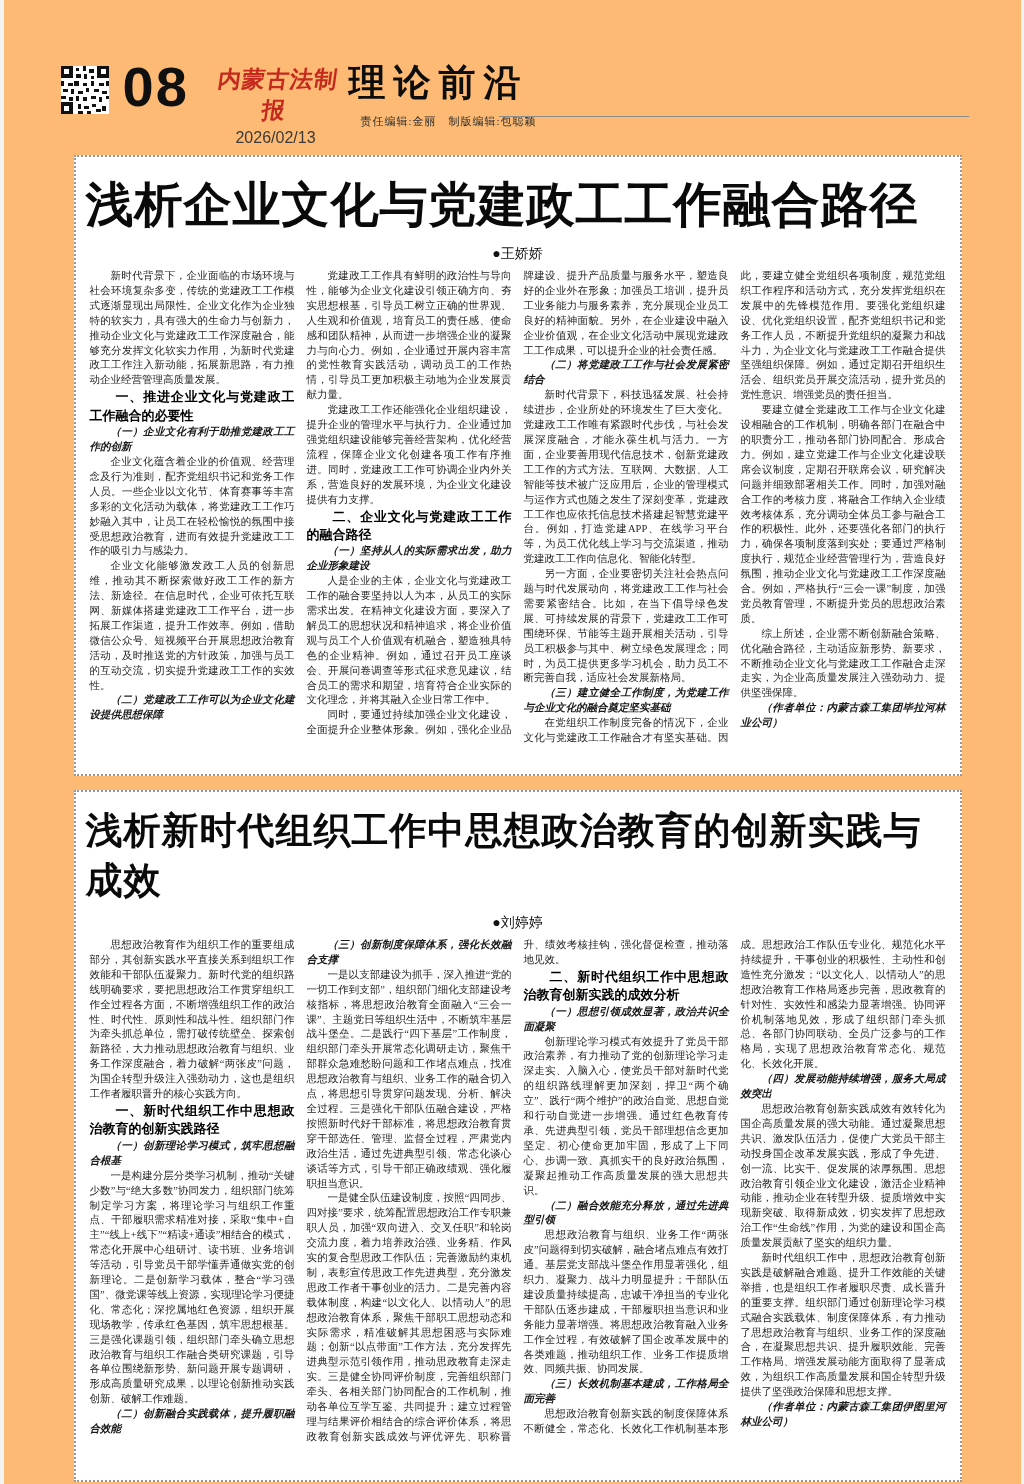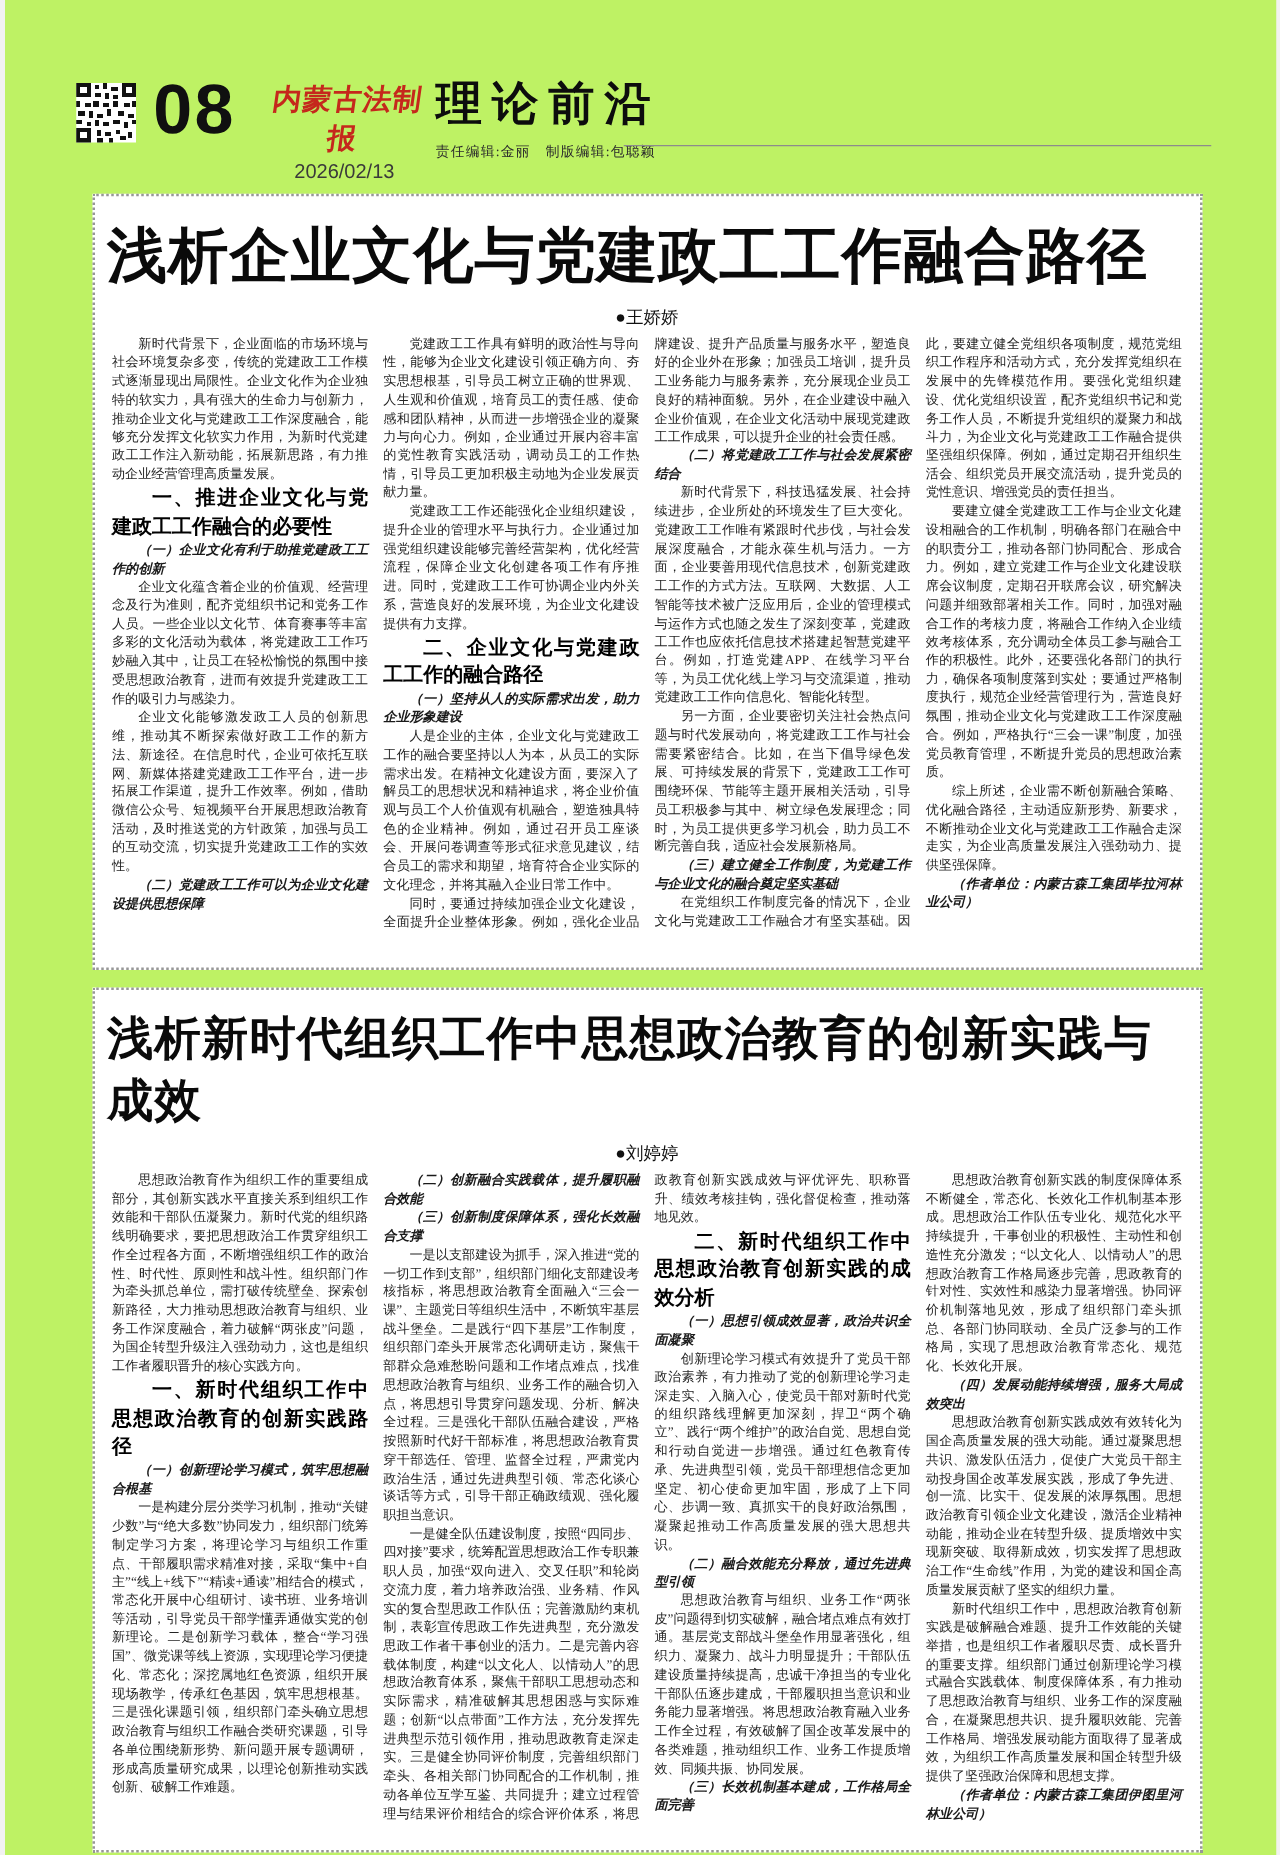--- a/index.html
+++ b/index.html
@@ -1,43 +1,43 @@
 <!DOCTYPE html>
 <html><head>
 <meta charset="utf-8">
 <style>
   html,body{margin:0;padding:0;background:#f2f2f0;}
-  .page{position:relative;width:1017px;height:1484px;background:#bef264;margin:0 auto;
+  .page{position:relative;width:1017px;height:1484px;background:#fdba74;margin:0 auto;
         font-family:"Liberation Serif","DejaVu Serif",serif;color:#1c1c1c;overflow:hidden;}
   
   .hdr{position:absolute;left:57px;top:62px;width:910px;height:70px;}
   .qr{position:absolute;left:0;top:4px;width:48px;height:48px;}
   .pagenum{position:absolute;left:62px;top:-8px;font-family:"Liberation Sans","DejaVu Sans",sans-serif;
            font-weight:900;font-size:56px;letter-spacing:2px;color:#101010;}
   .mast{position:absolute;left:150px;top:2px;width:130px;text-align:center;}
   .mast .name{color:#c5281c;font-weight:900;font-size:23px;letter-spacing:1px;
               transform:skewX(-8deg);display:inline-block;font-family:"Liberation Serif",serif;}
   .mast .date{font-size:16px;color:#3a3a3a;margin-top:3px;font-family:"Liberation Sans",sans-serif;}
   .sect{position:absolute;left:288px;top:-4px;}
   .sect .big{font-size:37px;font-weight:900;letter-spacing:8px;color:#0d0d0d;}
-  .sect .eds{font-size:11px;color:#2c2c2c;margin-top:6px;letter-spacing:1px;}
+  .sect .eds{font-size:11px;color:#2c2c2c;margin-top:6px;letter-spacing:1px;margin-left:12px;}
   .hrule{position:absolute;left:438px;top:54px;width:470px;height:0;border-top:1px solid #8c8c8c;}
   
   .abox{position:absolute;border:2px dotted #979797;background:#fff;overflow:hidden;}
   .box1{left:70px;top:155px;width:884px;height:617px;}
   .box2{left:70px;top:790px;width:884px;height:688px;}
   .atitle{text-align:left;font-weight:900;color:#0a0a0a;margin:0;padding:0 10px;
           font-family:"Liberation Serif","DejaVu Serif",serif;}
   .box1 .atitle{font-size:48px;letter-spacing:1px;margin-top:16px;}
   .box2 .atitle{font-size:37px;letter-spacing:1px;margin-top:14px;}
   .aauthor{text-align:center;font-size:14px;color:#111;margin:8px 0 6px;}
   .cols{margin:6px 14px 0;column-gap:12px;column-count:4;text-align:justify;
         font-size:10.5px;line-height:1.42;color:#242424;}
   .para{margin:0;text-indent:2em;}
-  .para.h1{font-weight:bold;color:#000;font-family:"Liberation Sans","DejaVu Sans",sans-serif;font-size:16px;}
+  .para.h1{font-weight:bold;color:#000;font-family:"Liberation Sans","DejaVu Sans",sans-serif;font-size:13px;}
   .para.h2{font-style:italic;font-weight:bold;color:#1a1a1a;}
   .para.sign{font-style:italic;font-weight:bold;color:#1a1a1a;}
 </style>
 </head>
 <body>
 
 <div class="page">
 
   <div class="hdr">
     <div class="qr">

